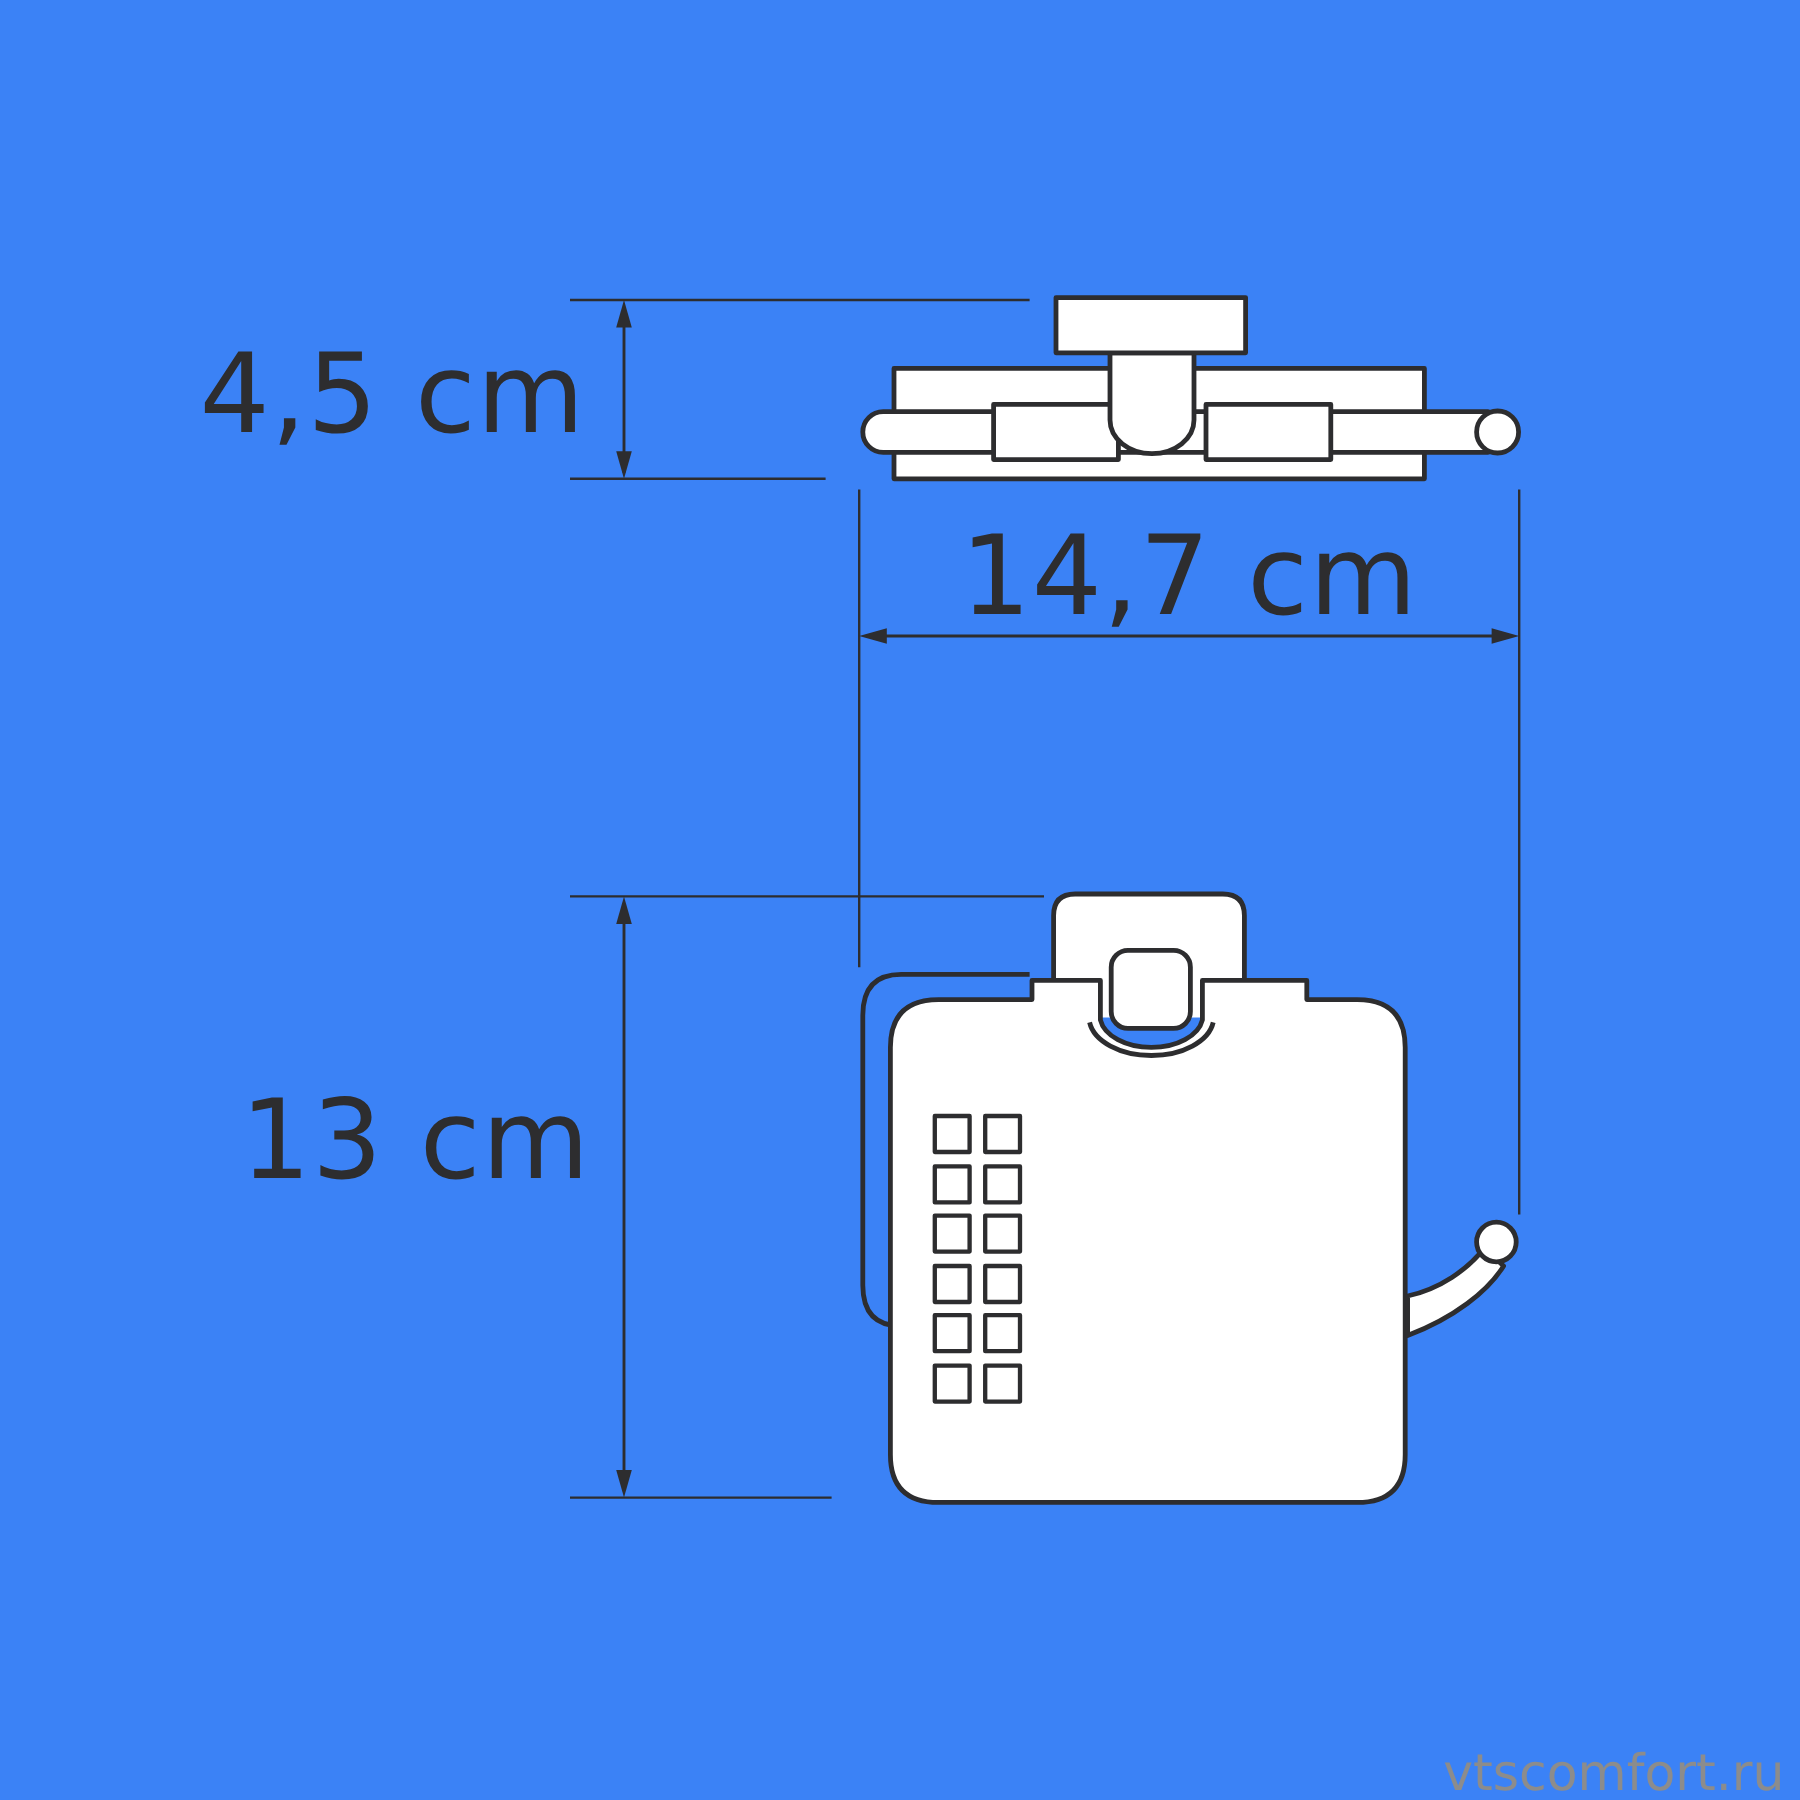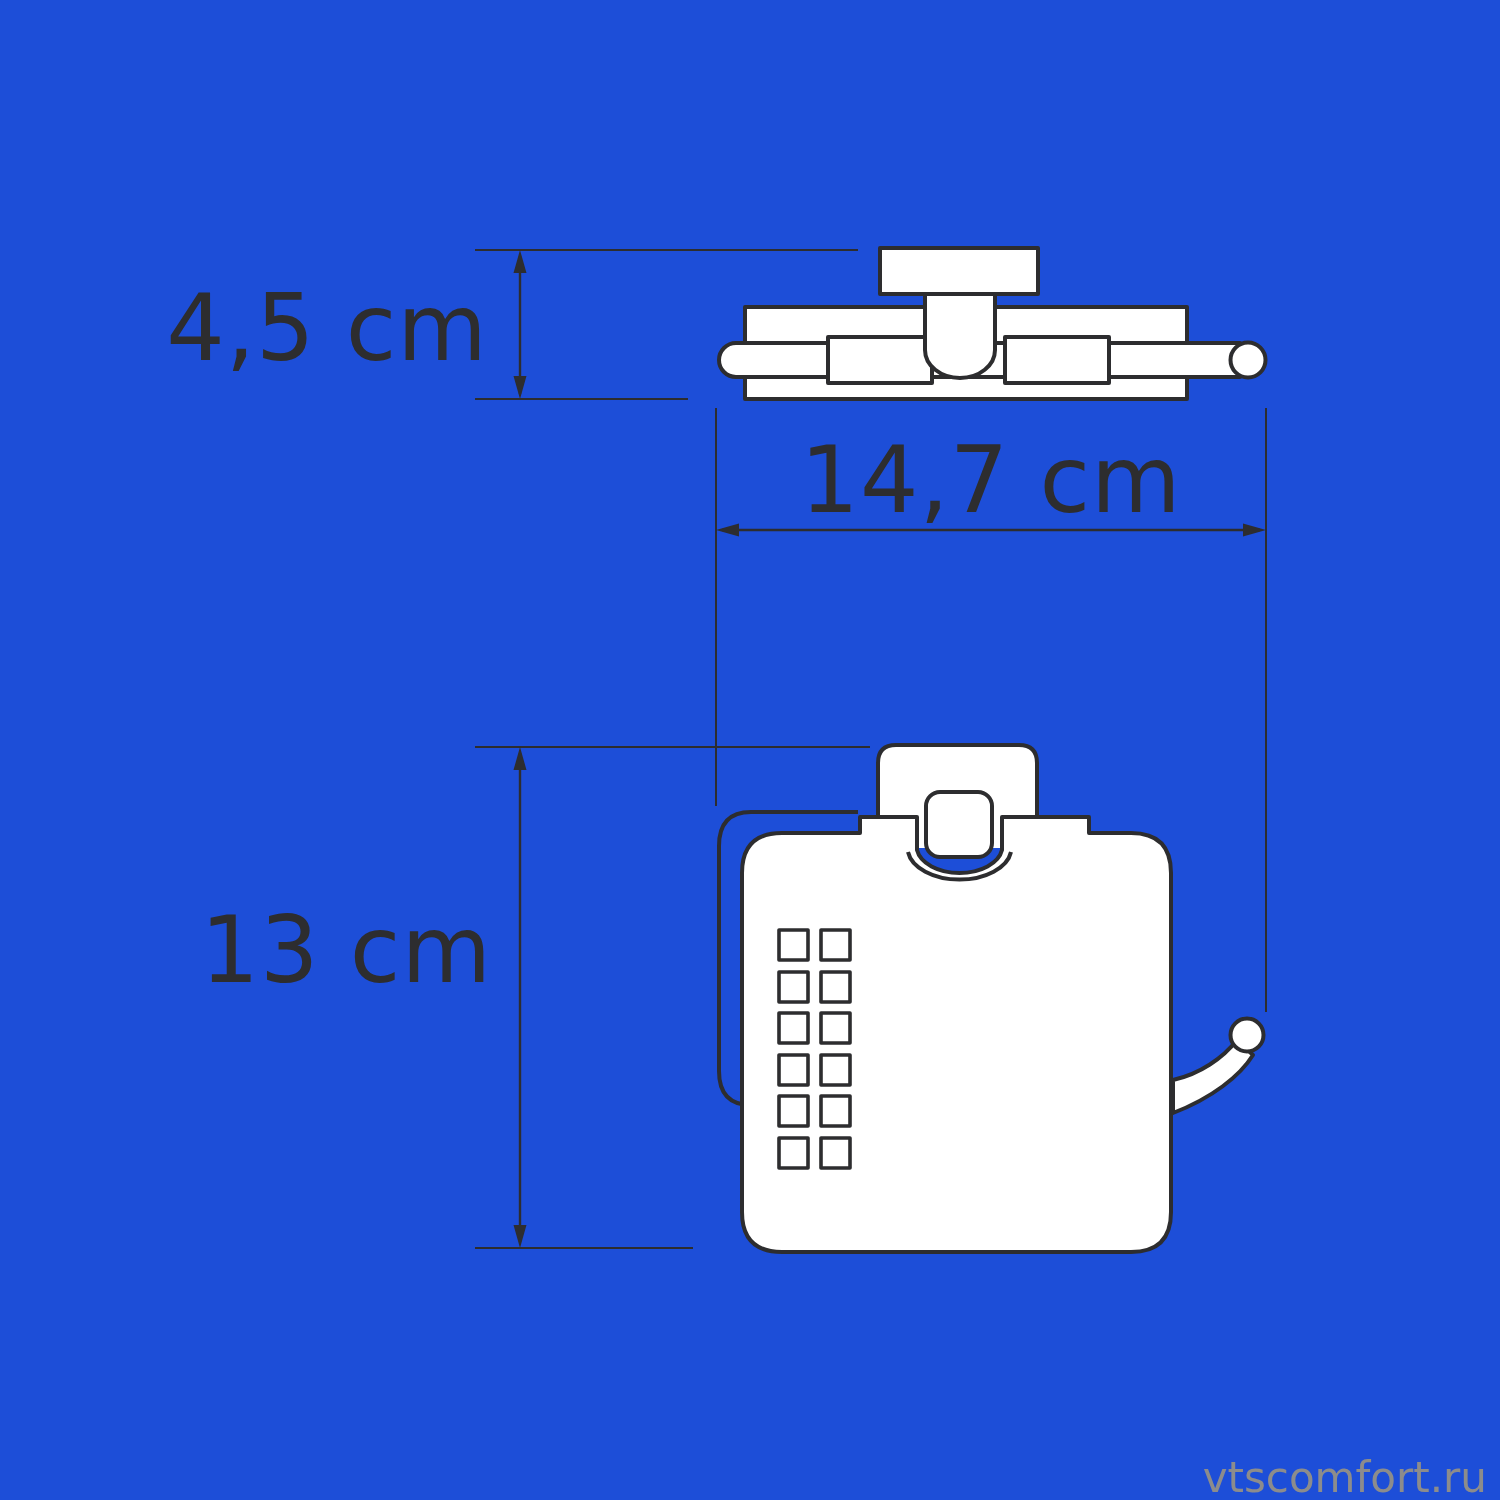--- a/index.html
+++ b/index.html
@@ -7,21 +7,21 @@
     padding: 0;
     background: #ffffff;
     width: 1500px;
     height: 1500px;
     overflow: hidden;
   }
   .stage {
     position: relative;
     width: 1500px;
     height: 1500px;
-    background: #1d4ed8;
+    background: #3b82f6;
     font-family: "DejaVu Sans", "Liberation Sans", sans-serif;
   }
   svg { display: block; }
   .dim-text {
     font-family: "DejaVu Sans", "Liberation Sans", sans-serif;
     font-size: 92px;
     font-weight: 400;
     fill: #2d2d2f;
     letter-spacing: 1px;
   }

